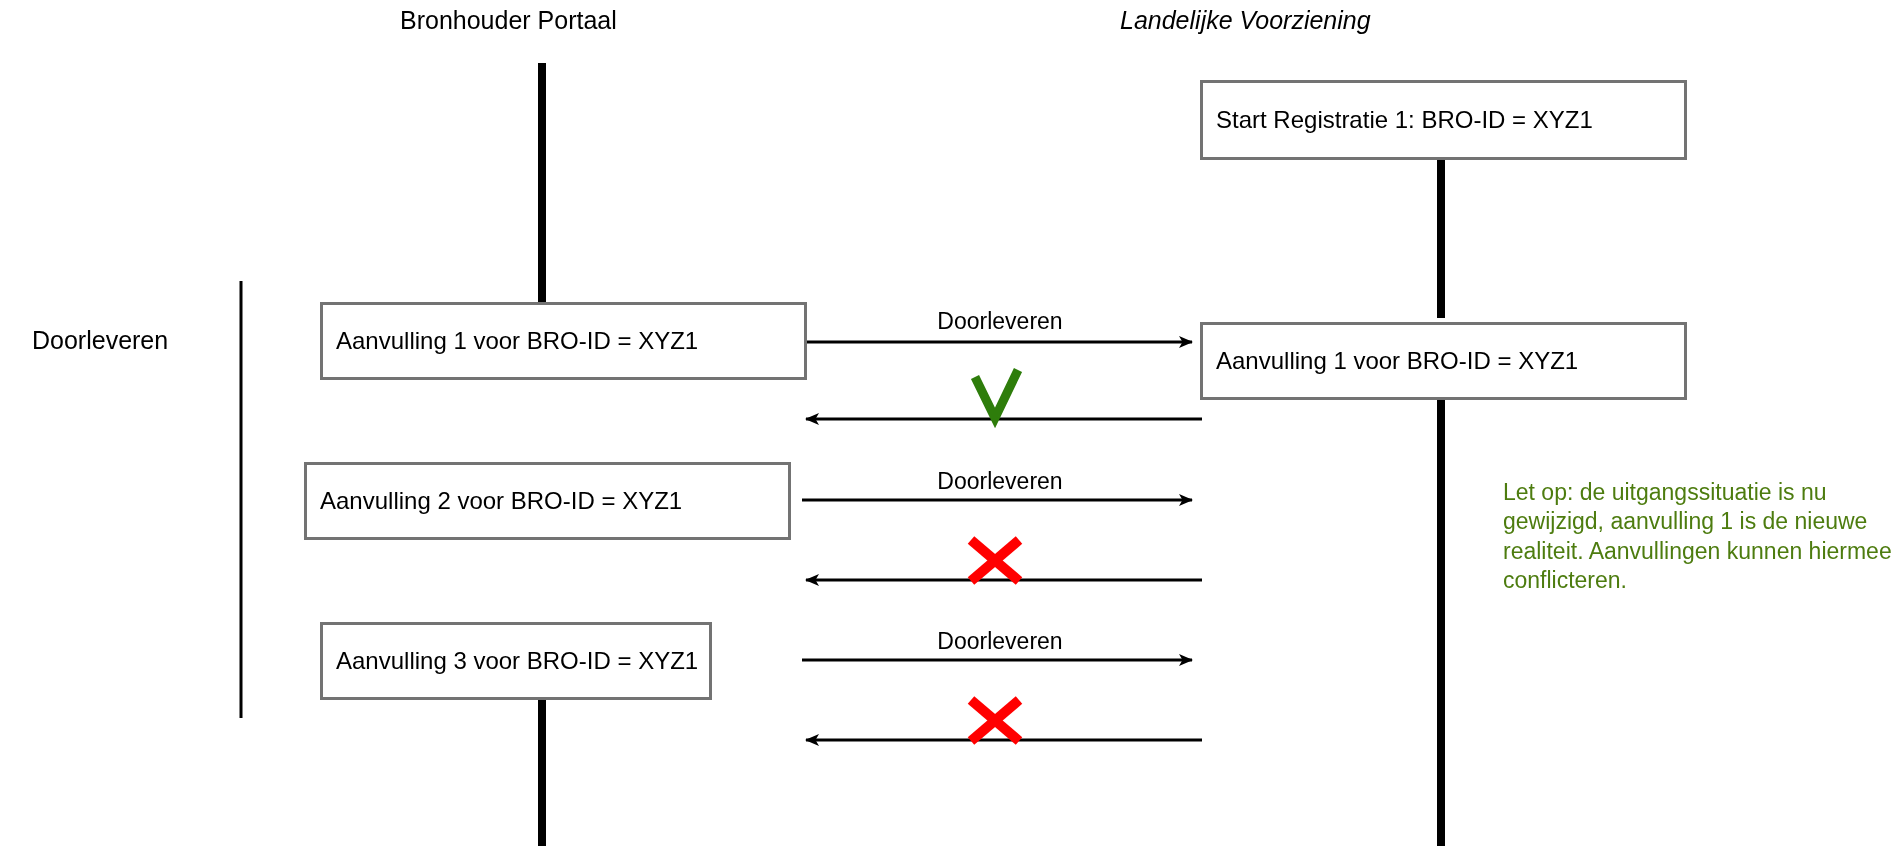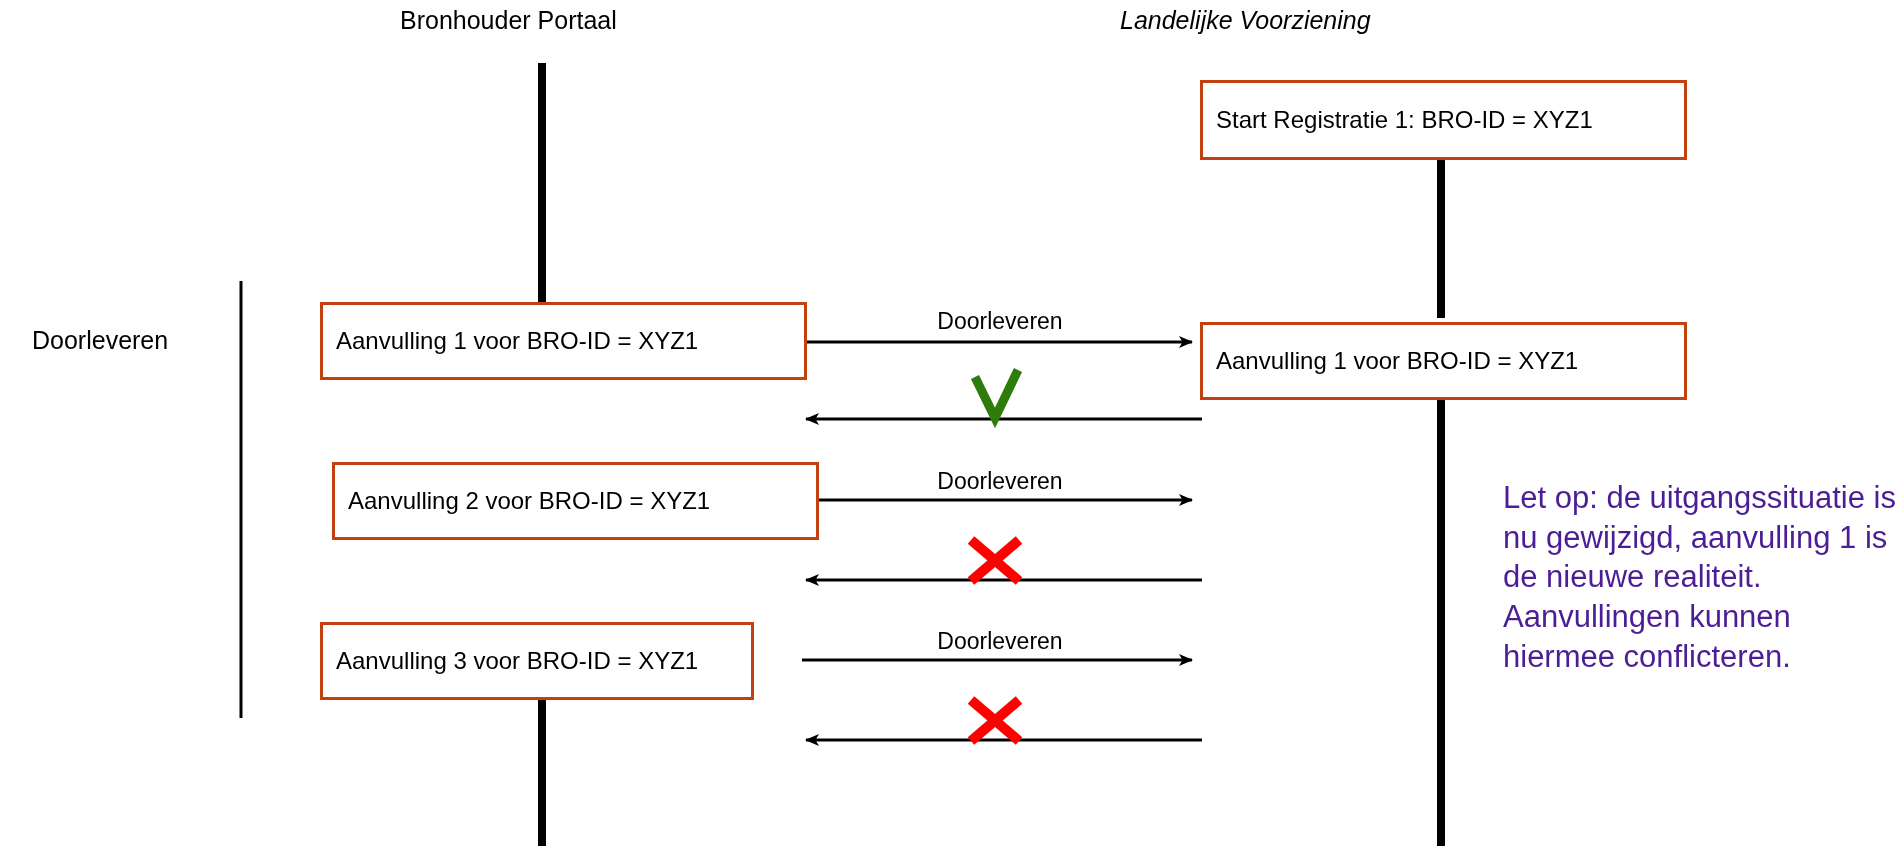--- a/index.html
+++ b/index.html
@@ -30,21 +30,21 @@
     font-size: 25px;
     color: #000000;
     white-space: nowrap;
     text-align: left;
     line-height: 1;
   }
   .msg-box {
     position: absolute;
     box-sizing: border-box;
     background: #ffffff;
-    border: 3px solid #c2410c;
+    border: 3px solid #737373;
     display: flex;
     align-items: center;
     padding-left: 13px;
   }
   .msg-box span {
     font-size: 24px;
     color: #000000;
     white-space: nowrap;
   }
   .edge-label {
@@ -57,23 +57,23 @@
   }
   .group-label {
     position: absolute;
     font-size: 25px;
     color: #000000;
     white-space: nowrap;
     line-height: 1;
   }
   .note {
     position: absolute;
-    font-size: 31px;
+    font-size: 23px;
     line-height: 1.28;
-    color: #4c1d95;
+    color: #4d7c0f;
     width: 400px;
   }
 </style>
 </head>
 <body>
 
 <div id="canvas">
 
   <div class="lane-title" style="left:400px; top:8px; width:325px;">Bronhouder Portaal</div>
 
@@ -143,25 +143,25 @@
   </div>
 
   <div class="msg-box" style="left:320px; top:302px; width:487px; height:78px;">
     <span>Aanvulling 1 voor BRO-ID = XYZ1</span>
   </div>
 
   <div class="msg-box" style="left:1200px; top:322px; width:487px; height:78px;">
     <span>Aanvulling 1 voor BRO-ID = XYZ1</span>
   </div>
 
-  <div class="msg-box" style="left:332px; top:462px; width:487px; height:78px;">
+  <div class="msg-box" style="left:304px; top:462px; width:487px; height:78px;">
     <span>Aanvulling 2 voor BRO-ID = XYZ1</span>
   </div>
 
-  <div class="msg-box" style="left:320px; top:622px; width:434px; height:78px;">
+  <div class="msg-box" style="left:320px; top:622px; width:392px; height:78px;">
     <span>Aanvulling 3 voor BRO-ID = XYZ1</span>
   </div>
 
   <div class="edge-label" style="left:860px; top:310px; width:280px;">Doorleveren</div>
 
   <div class="edge-label" style="left:860px; top:470px; width:280px;">Doorleveren</div>
 
   <div class="edge-label" style="left:860px; top:630px; width:280px;">Doorleveren</div>
 
   <div class="note" style="left:1503px; top:478px;">Let op: de uitgangssituatie is nu gewijzigd, aanvulling 1 is de nieuwe realiteit. Aanvullingen kunnen hiermee conflicteren.</div>

